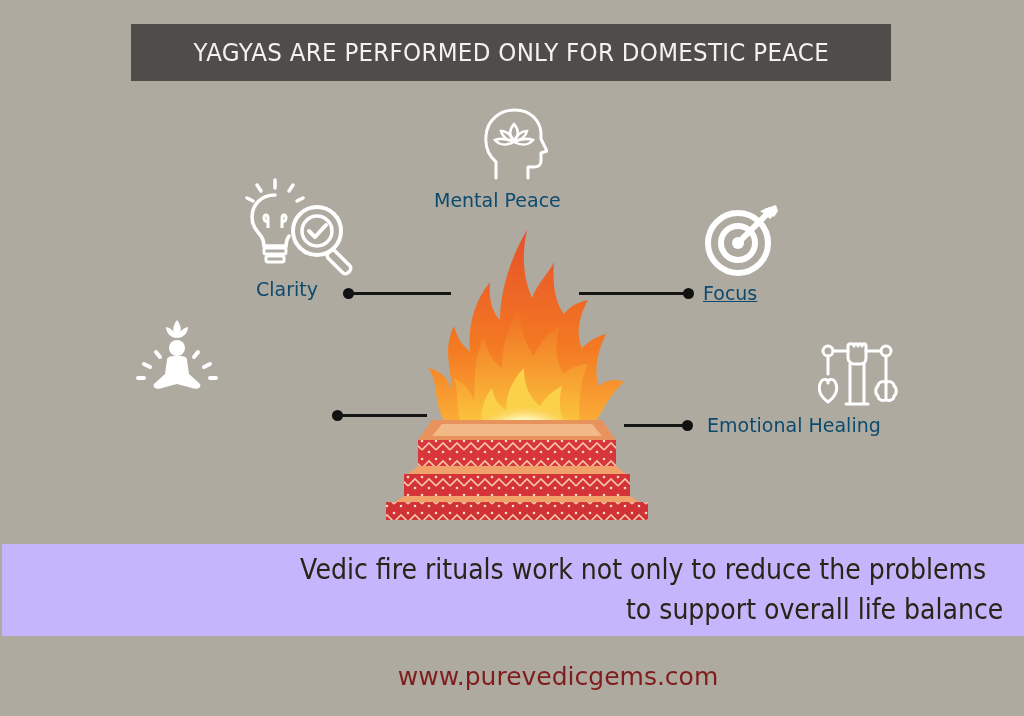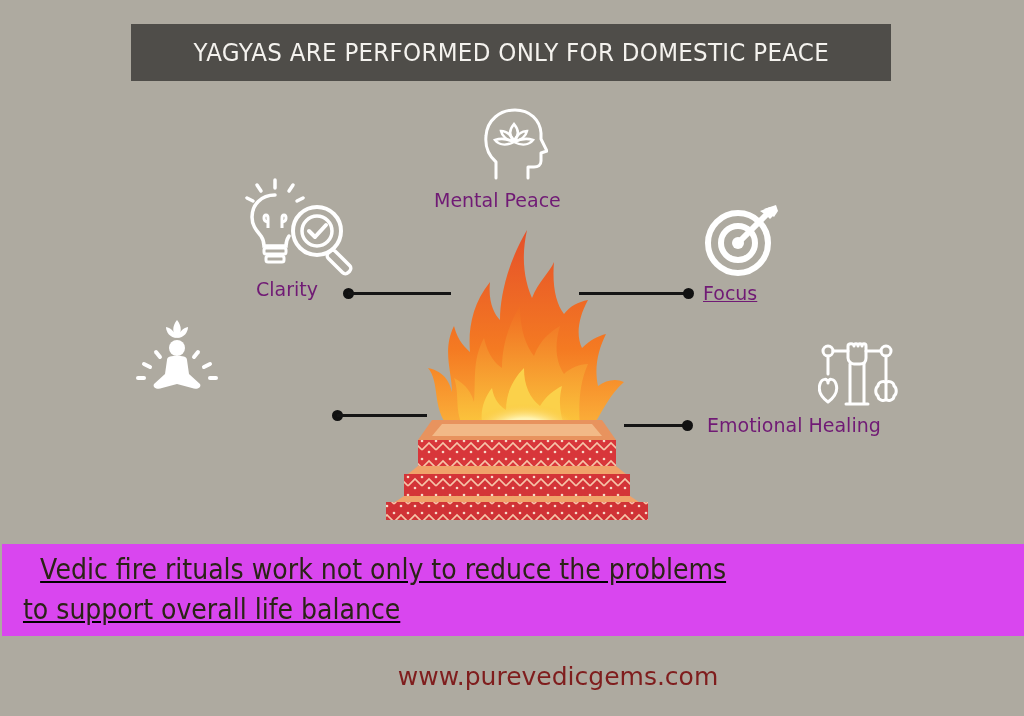--- a/index.html
+++ b/index.html
@@ -16,35 +16,35 @@
     background: #4f4d49;
     display: flex; align-items: center; justify-content: center;
   }
   .header-title {
     color: #f4f2ee; font-size: 25px; letter-spacing: 0.3px;
     font-family: "DejaVu Sans", sans-serif; font-weight: normal;
     transform: scaleX(0.92); white-space: nowrap;
   }
 
   .benefit-label {
-    position: absolute; color: #701a75; font-size: 19px; white-space: nowrap;
+    position: absolute; color: #0c4a6e; font-size: 19px; white-space: nowrap;
     font-family: "DejaVu Sans", sans-serif;
   }
 
   .icon { position: absolute; }
 
   .connector { position: absolute; height: 3px; background: #151515; }
   .connector-dot { position: absolute; width: 11px; height: 11px; border-radius: 50%; background: #111; }
 
   .fire { position: absolute; left: 380px; top: 222px; width: 270px; height: 300px; }
 
   .banner {
     position: absolute; left: 2px; top: 544px; width: 1022px; height: 92px;
-    background: #d946ef;
-    display: flex; flex-direction: column; align-items: flex-start; justify-content: center; text-decoration: underline;
+    background: #c4b5fd;
+    display: flex; flex-direction: column; align-items: flex-end; justify-content: center;
   }
   .banner-line {
     color: #2a2416; font-size: 28px; line-height: 40px; white-space: nowrap;
     font-family: "DejaVu Sans", sans-serif;
     transform: scaleX(0.9);
   }
 
   .website {
     position: absolute; left: 0; top: 662px; width: 1024px; text-align: center;
     color: #7f1d1d; font-size: 25px; font-family: "DejaVu Sans", sans-serif; padding-left: 46px;

